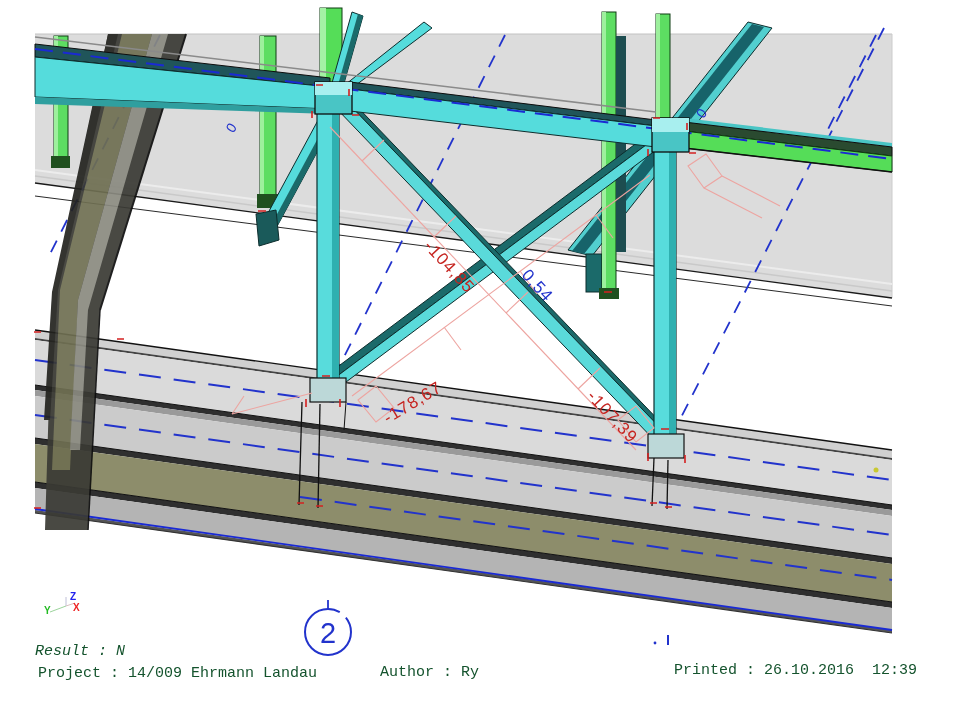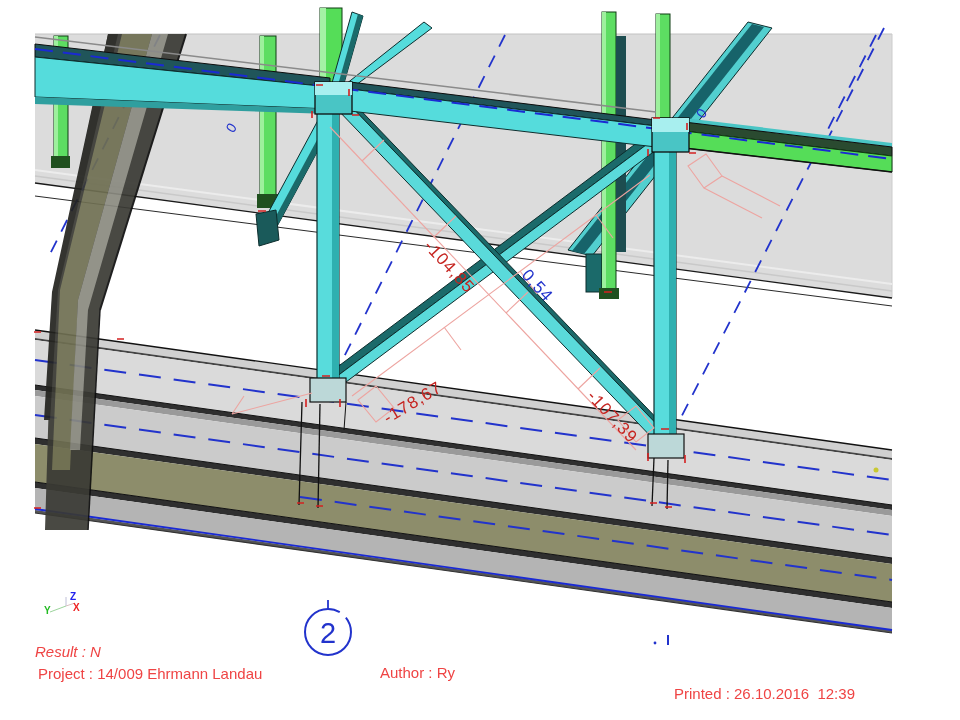--- a/index.html
+++ b/index.html
@@ -1,23 +1,23 @@
 <!DOCTYPE html>
 <html><head>
 <meta charset="utf-8">
 <style>
   html,body{margin:0;padding:0;background:#ffffff;}
   .page{position:relative;width:960px;height:720px;background:#ffffff;overflow:hidden;
         font-family:"Liberation Sans",sans-serif;}
   svg{position:absolute;left:0;top:0;}
-  .titleblock div{position:absolute;color:#ef4444;font-family:Liberation Sans, sans-serif;}
+  .titleblock div{position:absolute;color:#14532d;font-family:Liberation Mono, monospace;}
   .tb-result{left:35px;top:643px;font-size:15px;font-style:italic;}
   .tb-project{left:38px;top:665px;font-size:15px;}
   .tb-author{left:380px;top:664px;font-size:15px;}
-  .tb-printed{left:674px;top:662px;font-size:15px;white-space:pre;margin-top:23px;}
+  .tb-printed{left:674px;top:662px;font-size:15px;white-space:pre;}
   text{font-family:"Liberation Sans",sans-serif;}
   .force-red{fill:#c62420;font-size:17px;letter-spacing:1px;}
   .force-blue{fill:#2233cc;font-size:17px;letter-spacing:1px;}
   .rot-mark{fill:#2233cc;font-size:14px;}
   .bubble-num{fill:#2233cc;font-size:29px;}
   .axis-letter{font-size:10px;font-weight:bold;}
 </style>
 </head>
 <body>
 

